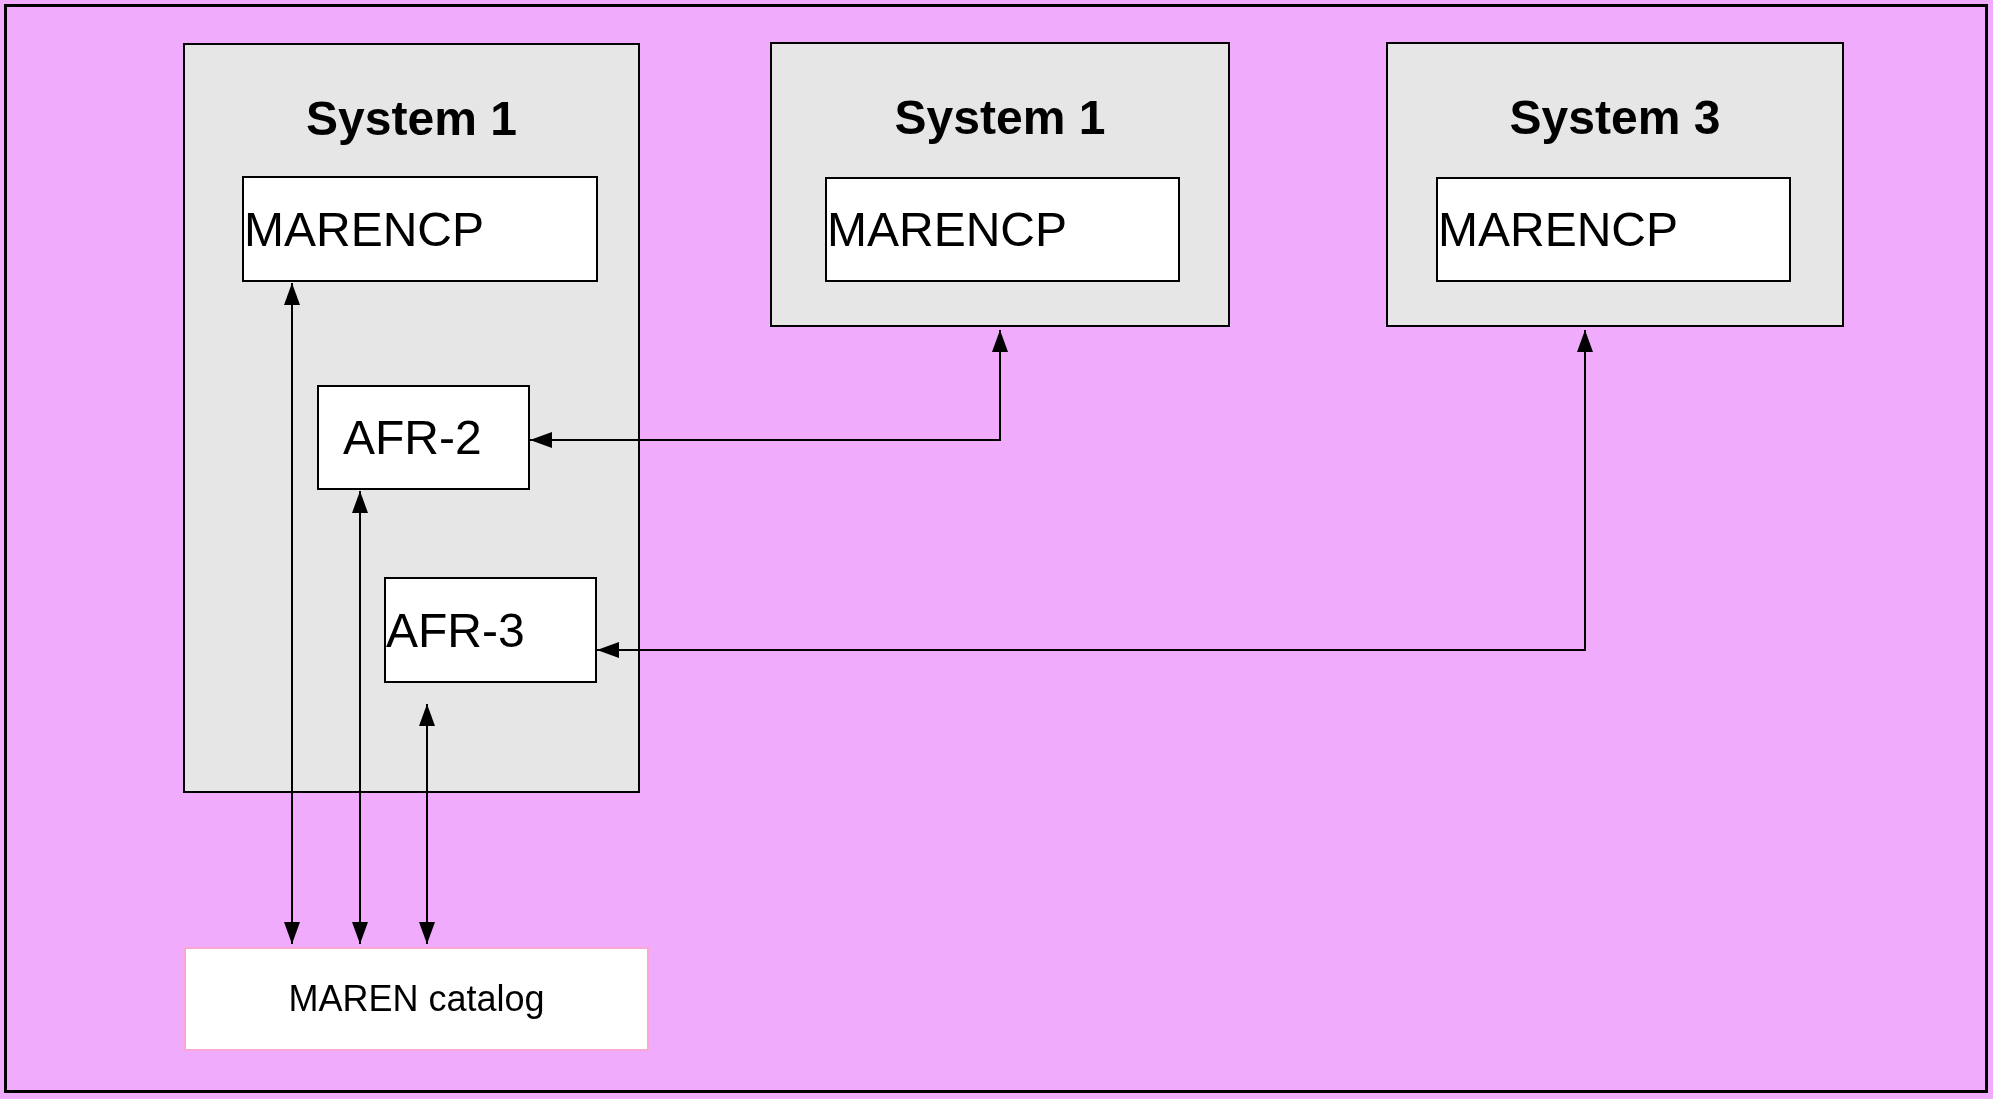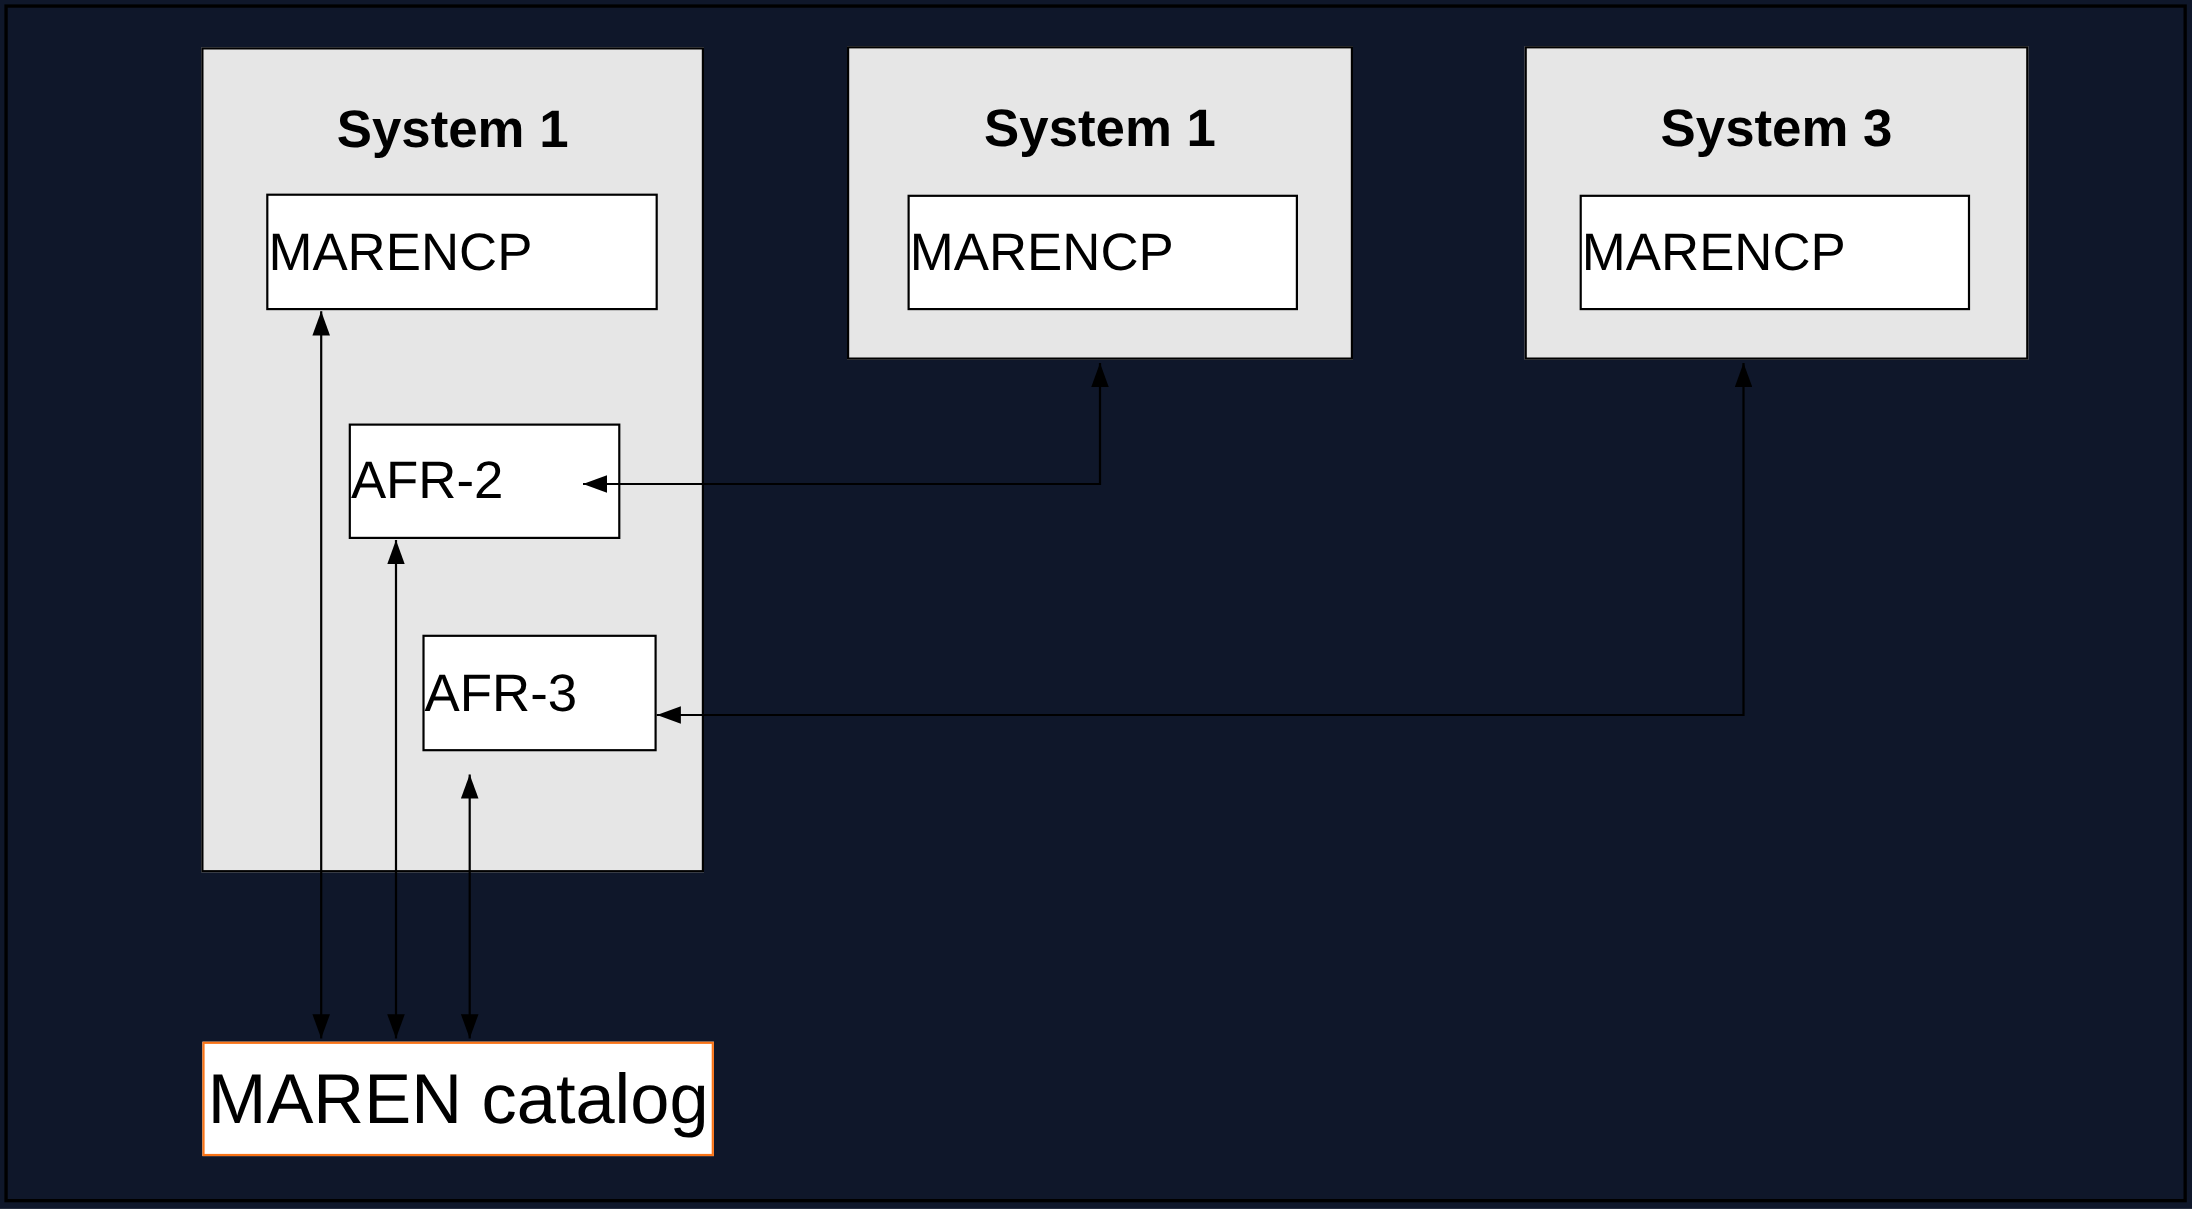--- a/index.html
+++ b/index.html
@@ -5,21 +5,21 @@
   html, body {
     margin: 0;
     padding: 0;
     background: #ffffff;
     font-family: "Liberation Sans", sans-serif;
   }
   .canvas {
     position: relative;
     width: 1993px;
     height: 1099px;
-    background: #0f172a;
+    background: #f0abfc;
     overflow: hidden;
   }
   .frame {
     position: absolute;
     left: 4px;
     top: 4px;
     width: 1984px;
     height: 1089px;
     border: 3px solid #000000;
     box-sizing: border-box;
@@ -49,38 +49,38 @@
     align-items: center;
     justify-content: flex-start;
     font-size: 48px;
     color: #000000;
   }
   #system1 { left: 183px; top: 43px;  width: 457px; height: 750px; }
   #system2 { left: 770px; top: 42px;  width: 460px; height: 285px; }
   #system3 { left: 1386px; top: 42px; width: 458px; height: 285px; }
 
   #marencp1 { left: 57px;  top: 131px; width: 356px; height: 106px; }
-  #afr2     { left: 132px; top: 340px; width: 247px; height: 105px; }
+  #afr2     { left: 132px; top: 340px; width: 213px; height: 105px; padding-left: 24px; }
   #afr3     { left: 199px; top: 532px; width: 213px; height: 106px; }
   #marencp2 { left: 53px;  top: 133px; width: 355px; height: 105px; }
   #marencp3 { left: 48px;  top: 133px; width: 355px; height: 105px; }
 
   #catalog {
     position: absolute;
     left: 184px;
     top: 947px;
     width: 465px;
     height: 104px;
     background: #ffffff;
-    border: 2px solid #f97316;
+    border: 2px solid #f9a8d4;
     box-sizing: border-box;
     display: flex;
     align-items: center;
     justify-content: center;
-    font-size: 64px;
+    font-size: 36px;
     color: #000000;
   }
   .arrows {
     position: absolute;
     left: 0;
     top: 0;
     width: 1993px;
     height: 1099px;
     pointer-events: none;
   }

